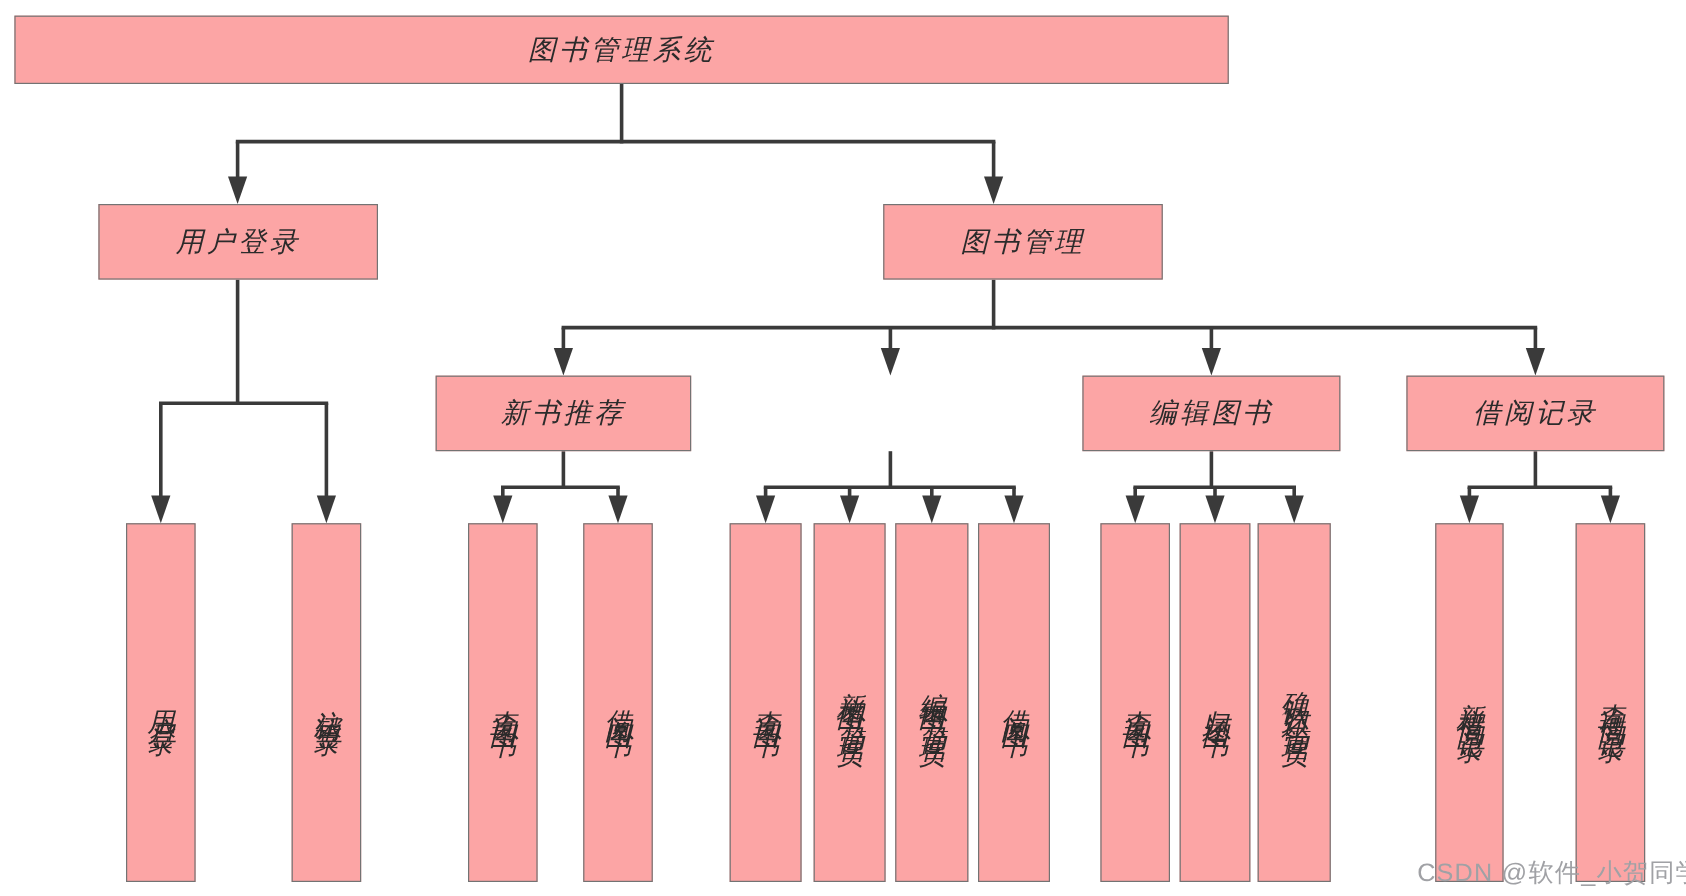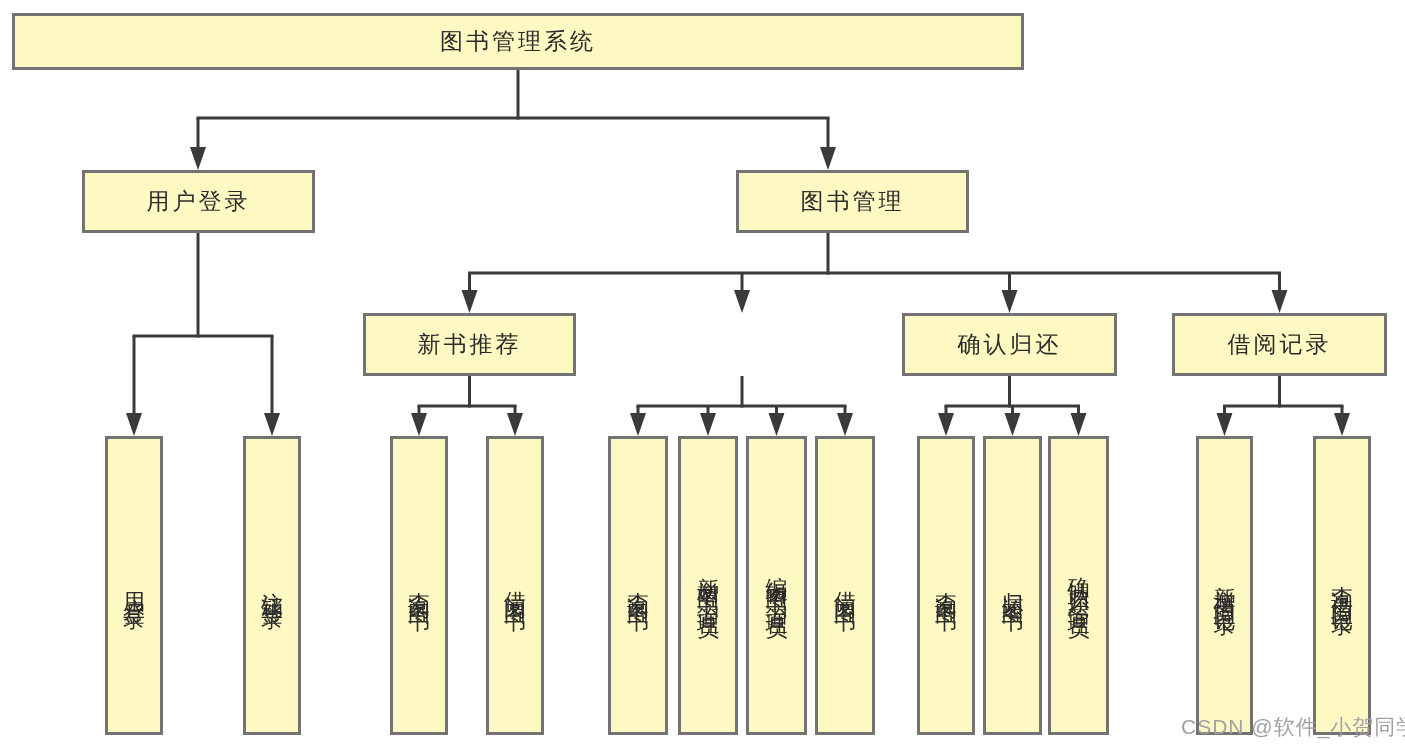--- a/index.html
+++ b/index.html
@@ -1,21 +1,21 @@
 <!DOCTYPE html>
 <html><head>
 <meta charset="utf-8">
 <style>
   html,body{margin:0;padding:0;background:#ffffff;}
   body{width:1405px;height:747px;position:relative;overflow:hidden;
        font-family:"Liberation Sans","DejaVu Sans",sans-serif;}
   #stage{position:absolute;inset:0;width:1405px;height:747px;}
   svg.wires{position:absolute;left:0;top:0;z-index:0;}
-  .node{position:absolute;background:#fef9c3;border:3px solid #737373;box-sizing:border-box;
-        display:flex;align-items:center;justify-content:center;color:#2b2b2b;z-index:1;}
+  .node{position:absolute;background:#fca5a5;border:1px solid #737373;box-sizing:border-box;
+        display:flex;align-items:center;justify-content:center;color:#2b2b2b;z-index:1;font-style:italic;}
   .h-node{font-size:23px;letter-spacing:3px;white-space:nowrap;}
   .v-node{writing-mode:vertical-rl;text-orientation:mixed;font-size:22px;line-height:1;
           letter-spacing:6px;}
   .watermark{position:absolute;left:1181px;top:713px;z-index:5;color:#a0a1a5;
              font-size:21px;letter-spacing:1px;white-space:nowrap;}
   
   .n-root{left:12px;top:13px;width:1012px;height:57px;}
   .n-user-login{left:82px;top:170px;width:233px;height:63px;}
   .n-book-mgmt{left:736px;top:170px;width:233px;height:63px;}
   .n-new-book{left:363px;top:313px;width:213px;height:63px;text-align:center;}
@@ -107,21 +107,21 @@
       <path d="M1334,413 L1350,413 L1342,436 Z"></path>
     </g>
   </svg>
 
   <div class="node h-node n-root">图书管理系统</div>
 
   <div class="node h-node n-user-login">用户登录</div>
   <div class="node h-node n-book-mgmt">图书管理</div>
 
   <div class="node h-node n-new-book">新书推荐</div>
-  <div class="node h-node n-cur-borrow">确认归还</div>
+  <div class="node h-node n-cur-borrow">编辑图书</div>
   <div class="node h-node n-borrow-rec">借阅记录</div>
 
   <div class="node v-node lf n-l-user-login">用户登录</div>
   <div class="node v-node lf n-l-logout">注销登录</div>
 
   <div class="node v-node lf n-rec-query">查询图书</div>
   <div class="node v-node lf n-rec-borrow">借阅图书</div>
 
   <div class="node v-node lf n-bb-query">查询图书</div>
   <div class="node v-node lf n-bb-add">新增图书（管理员）</div>

